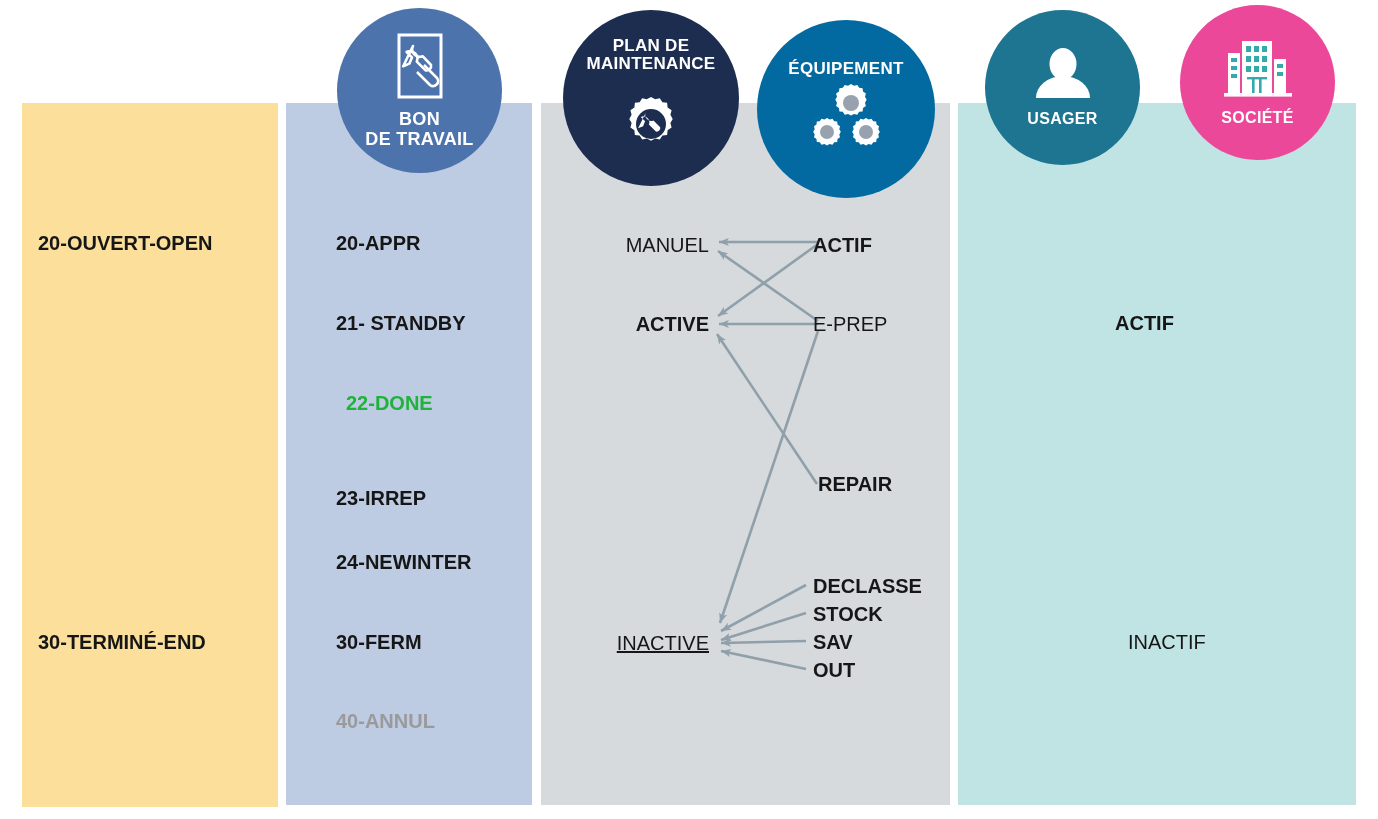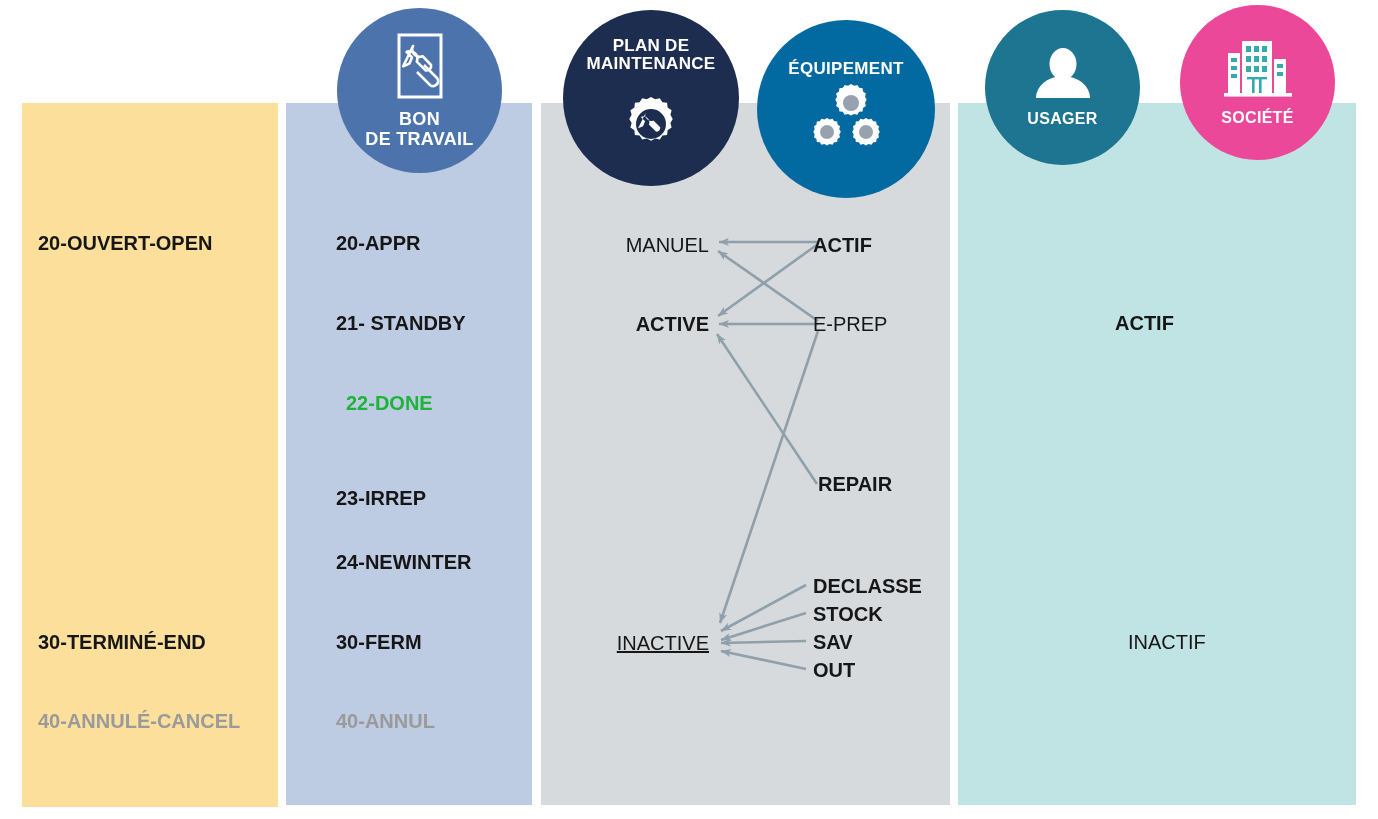--- a/index.html
+++ b/index.html
@@ -129,21 +129,20 @@
 <div id="stage">
 
   <div class="panel yellow"></div>
   <div class="panel blue"></div>
   <div class="panel gray"></div>
   <div class="panel teal"></div>
 
 
   <div class="col-item bold" style="left:38px;  top:232px;">20-OUVERT-OPEN</div>
   <div class="col-item bold" style="left:38px;  top:631px;">30-TERMINÉ-END</div>
-  <div class="col-item muted" style="left:38px; top:710px;">40-ANNULÉ-CANCEL</div>
 
   <div class="circle bdt">
     <span class="c-icon">
       <svg width="50" height="68" viewBox="0 0 50 68">
         <rect x="4" y="3" width="42" height="62" fill="none" stroke="#ffffff" stroke-width="3"></rect>
         <path d="M18 14 a7.5 7.5 0 0 0 9.6 10.2 L36 33 a4.5 4.5 0 0 1 -5.4 5.4 l-8.8 -8.8
                  a7.5 7.5 0 0 0 -10.2 -9.6 l5.4 5.4 -2.6 6.2 -6.2 2.6 Z" fill="none" stroke="#ffffff" stroke-width="2.6" stroke-linejoin="round"></path>
         <path d="M20 32 l13 13 a5 5 0 0 0 7 -7 l-13 -13" fill="none" stroke="#ffffff" stroke-width="2.6" stroke-linejoin="round" transform="translate(2,8)"></path>
       </svg>
     </span>

